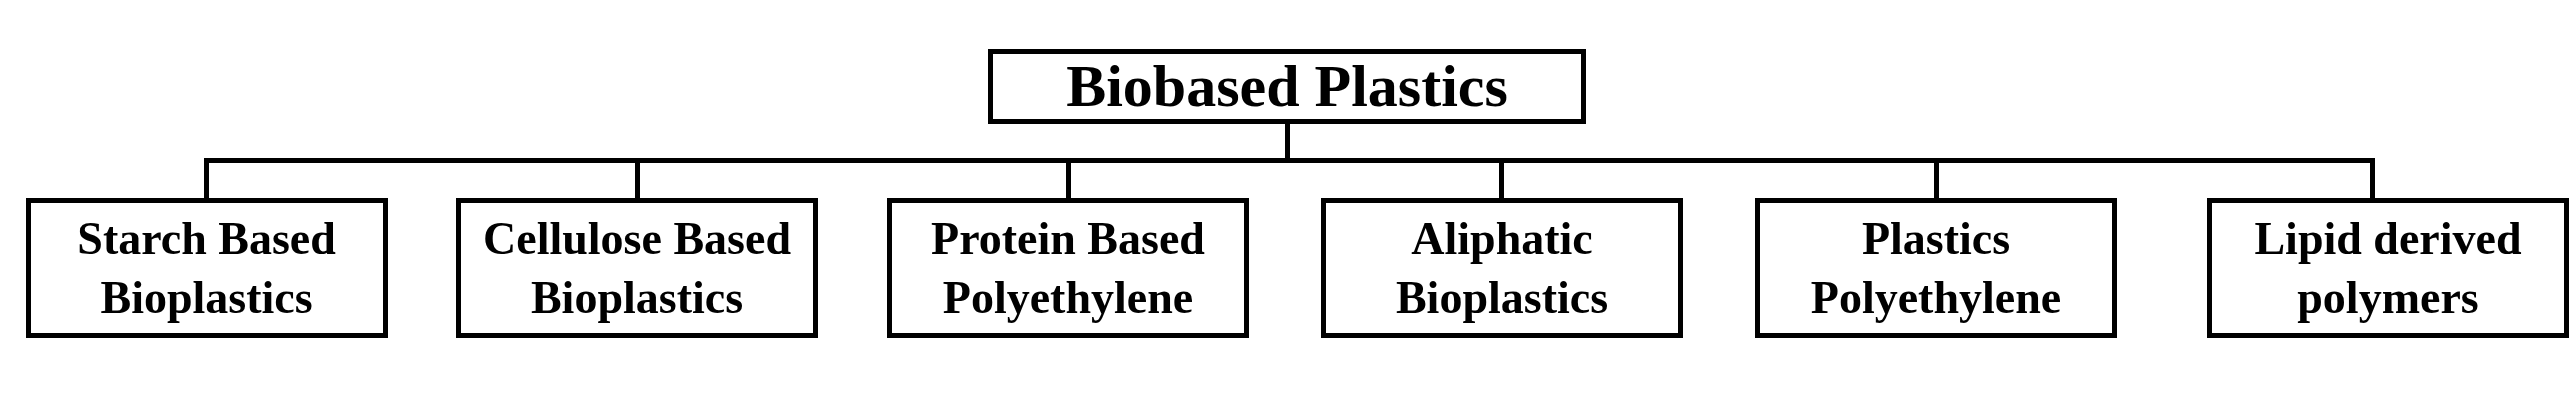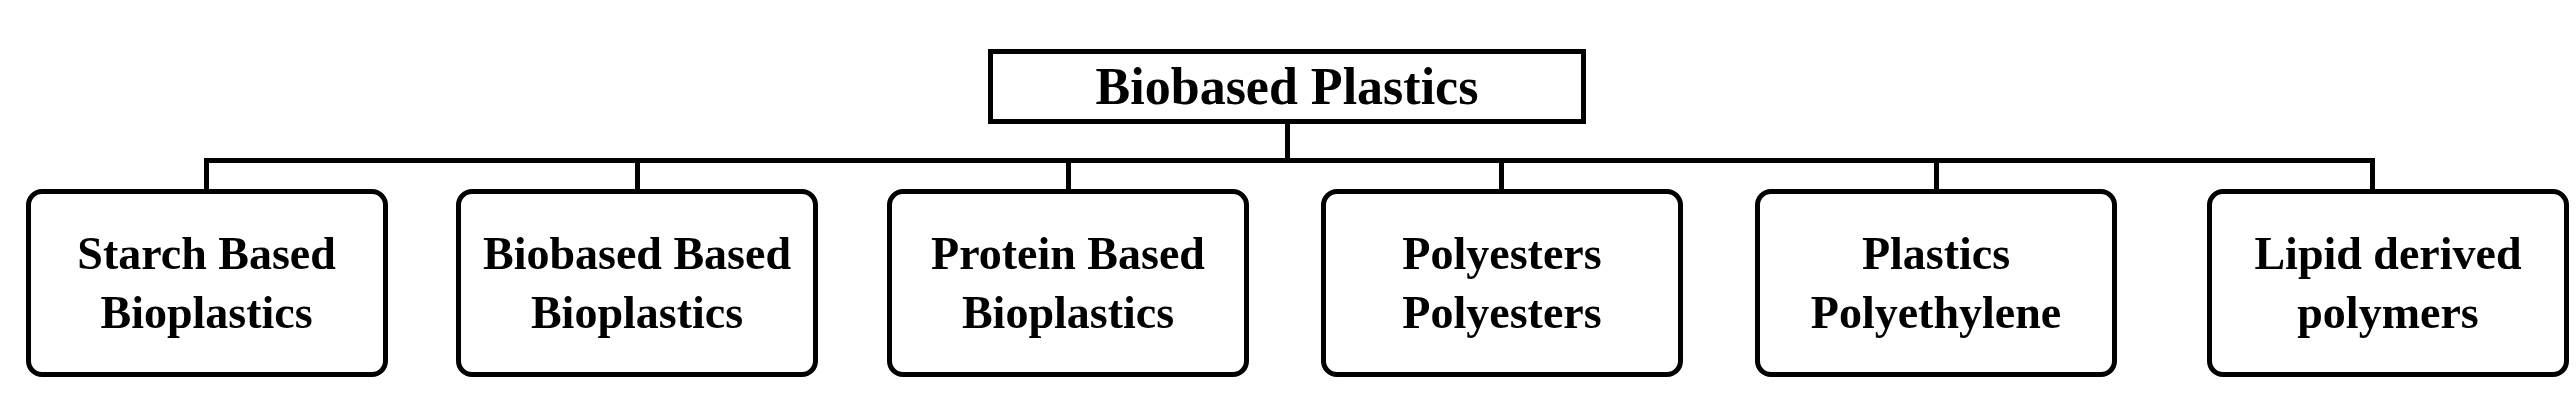--- a/index.html
+++ b/index.html
@@ -27,31 +27,30 @@
     display: flex;
     align-items: center;
     justify-content: center;
     text-align: center;
   }
   .node-root {
     left: 988px;
     top: 49px;
     width: 598px;
     height: 75px;
-    font-size: 52px;
+    font-size: 60px;
     line-height: 51px;
   }
   .node-child {
-    top: 189px;
+    top: 198px;
     width: 362px;
-    height: 188px;
+    height: 140px;
     font-size: 46px;
     line-height: 59px;
     padding: 0 12.8px;
-    border-radius: 16px;
   }
   .connector {
     position: absolute;
     background: var(--line, #000000);
   }
   .stem  { left: 1285px; top: 121px; width: 4.5px; height: 38px; }
   .bus   { left: 204px;  top: 158px; width: 2170px; height: 4.5px; }
   .drop  { top: 158px; width: 4.5px; height: 42px; }
   .drop-1 { left: 204px; }
   .drop-2 { left: 635px; }
@@ -82,29 +81,29 @@
   <div class="connector drop drop-3"></div>
   <div class="connector drop drop-4"></div>
   <div class="connector drop drop-5"></div>
   <div class="connector drop drop-6"></div>
 
   <div class="node node-child child-1">
     <span>Starch Based Bioplastics</span>
   </div>
 
   <div class="node node-child child-2">
-    <span>Biobased Based Bioplastics</span>
+    <span>Cellulose Based Bioplastics</span>
   </div>
 
   <div class="node node-child child-3">
-    <span>Protein Based Bioplastics</span>
+    <span>Protein Based Polyethylene</span>
   </div>
 
   <div class="node node-child child-4">
-    <span>Polyesters Polyesters</span>
+    <span>Aliphatic Bioplastics</span>
   </div>
 
   <div class="node node-child child-5">
     <span>Plastics Polyethylene</span>
   </div>
 
   <div class="node node-child child-6">
     <span>Lipid derived polymers</span>
   </div>
 

